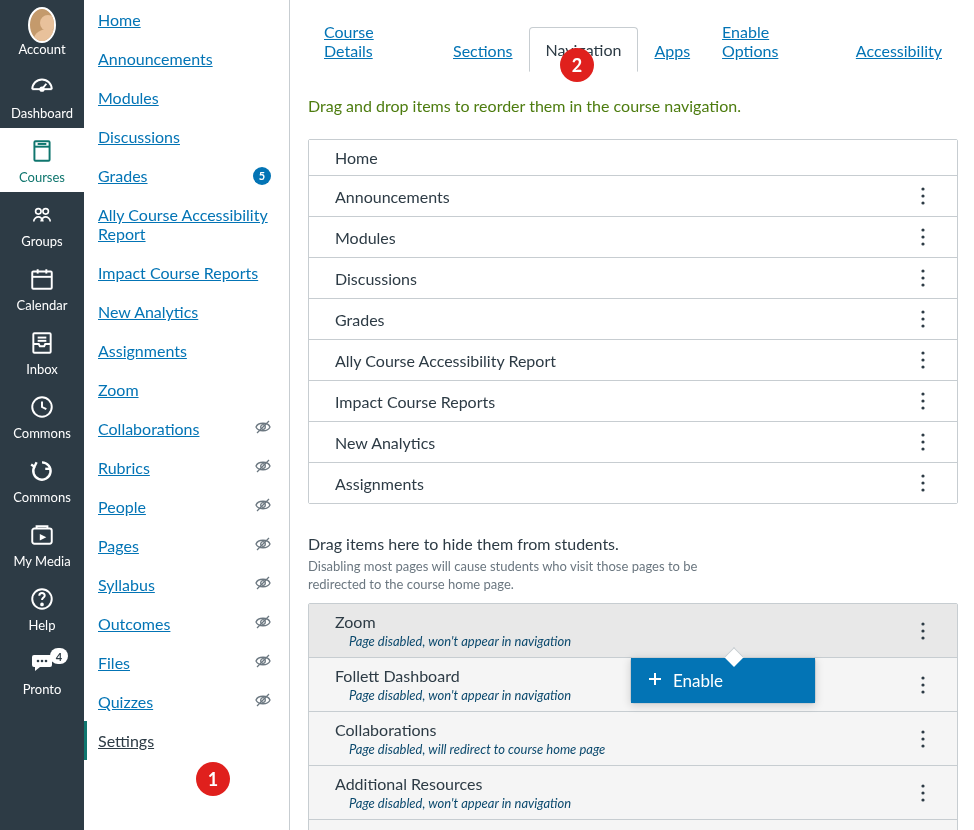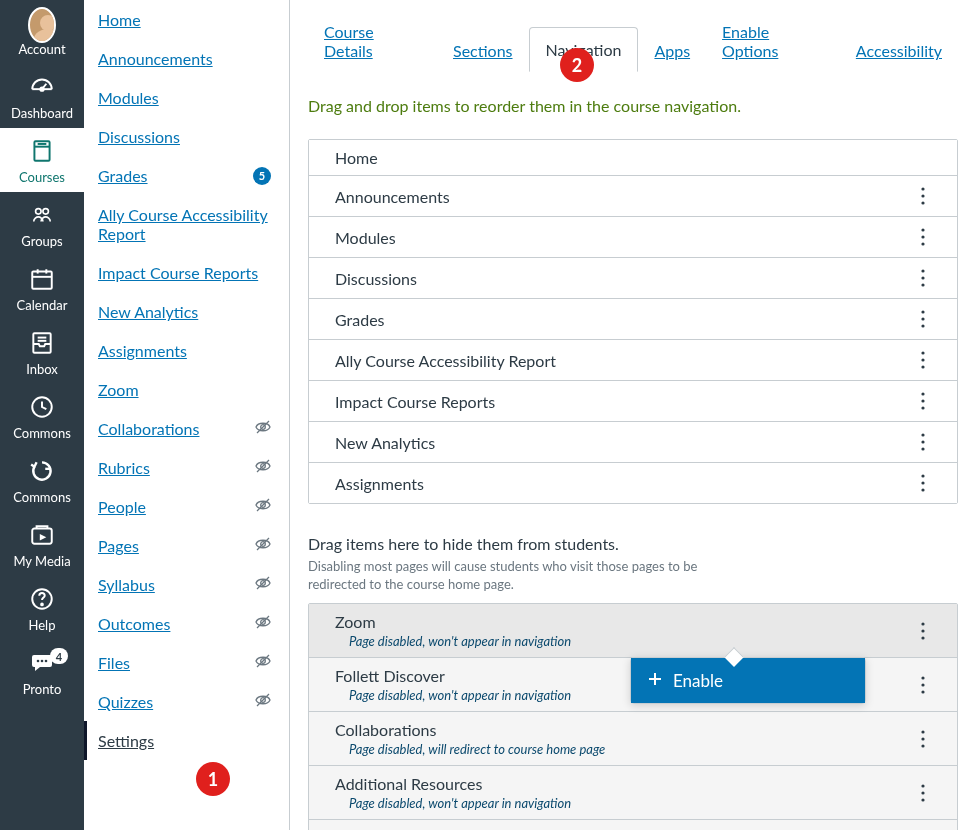--- a/index.html
+++ b/index.html
@@ -82,21 +82,21 @@
       justify-content: space-between;
       padding: 10px 18px 10px 14px;
       cursor: pointer;
     }
     .cn-item a {
       color: #0374b5;
       text-decoration: underline;
       font-size: 16px;
     }
     .cn-item.active {
-      border-left: 3px solid #0f172a;
+      border-left: 3px solid #0f766e;
       padding-left: 11px;
     }
     .cn-item.active a { color: #2d3b45; }
     .cn-badge {
       background: #0374b5;
       color: #fff;
       border-radius: 50%;
       width: 18px;
       height: 18px;
       font-size: 11px;
@@ -193,21 +193,21 @@
     }
 
     
     .popover {
       position: absolute;
       background: #fff;
       border: 1px solid #c7cdd1;
       border-radius: 4px;
       box-shadow: 0 2px 8px rgba(0,0,0,0.15);
       z-index: 10;
-      width: 236px;
+      width: 186px;
     }
     .pop-item {
       display: flex;
       align-items: center;
       padding: 12px 16px;
       font-size: 17px;
       cursor: pointer;
       gap: 10px;
     }
     .pop-item.active { background: #0374b5; color: #fff; }
@@ -531,21 +531,21 @@
               <span class="subtitle">Page disabled, won't appear in navigation</span>
             </div>
             <span class="kebab">
               <svg viewBox="0 0 4 18" fill="currentColor">
                 <use href="#kebab-dots"></use>
               </svg>
             </span>
           </div>
           <div class="nav-row disabled">
             <div class="title-wrap">
-              <span>Follett Discover</span>
+              <span>Follett Dashboard</span>
               <span class="subtitle">Page disabled, won't appear in navigation</span>
             </div>
             <span class="kebab">
               <svg viewBox="0 0 4 18" fill="currentColor">
                 <use href="#kebab-dots"></use>
               </svg>
             </span>
           </div>
           <div class="nav-row disabled">
             <div class="title-wrap">

